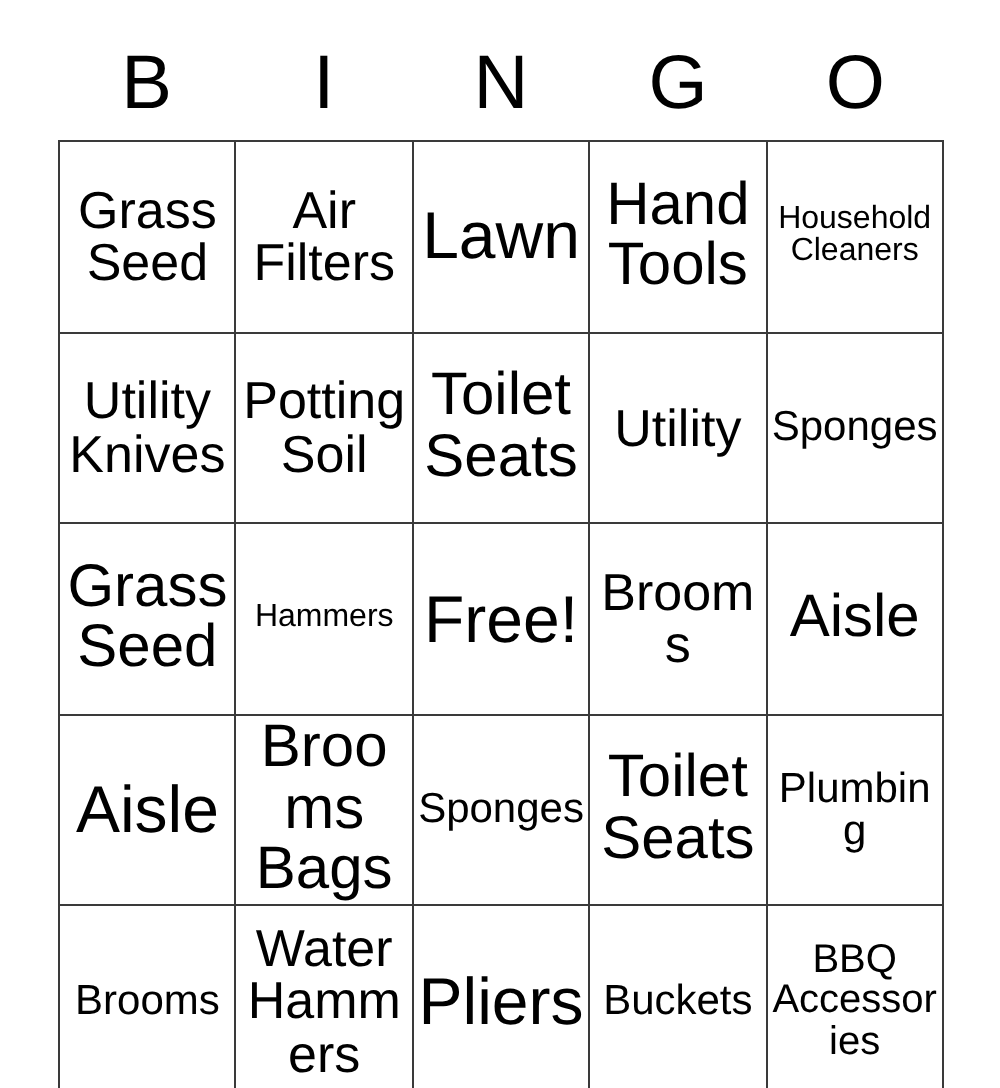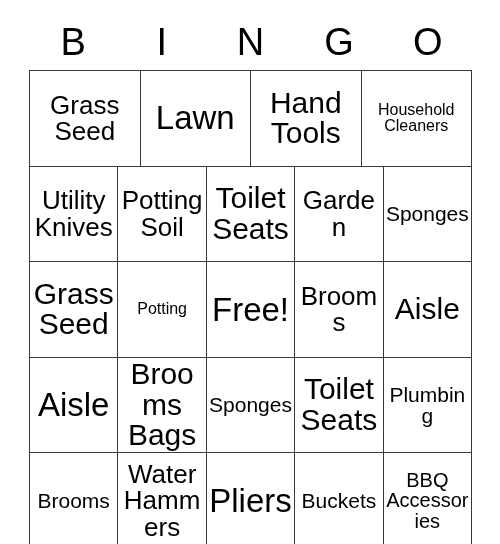--- a/index.html
+++ b/index.html
@@ -84,36 +84,37 @@
     <div class="header-cell">I</div>
     <div class="header-cell">N</div>
     <div class="header-cell">G</div>
     <div class="header-cell">O</div>
   </div>
 
   <div class="grid">
 
     <div class="row">
       <div class="cell fs-md">Grass Seed</div>
+      <div class="cell fs-md">Air Filters</div>
       <div class="cell fs-xl">Lawn</div>
       <div class="cell fs-lg">Hand Tools</div>
       <div class="cell fs-xs">Household Cleaners</div>
     </div>
 
     <div class="row">
       <div class="cell fs-md">Utility Knives</div>
       <div class="cell fs-md">Potting Soil</div>
       <div class="cell fs-lg">Toilet Seats</div>
-      <div class="cell fs-md">Garden</div>
+      <div class="cell fs-md">Utility</div>
       <div class="cell fs-sm">Sponges</div>
     </div>
 
     <div class="row">
       <div class="cell fs-lg">Grass Seed</div>
-      <div class="cell fs-xs">Potting</div>
+      <div class="cell fs-xs">Hammers</div>
       <div class="cell fs-xl">Free!</div>
       <div class="cell fs-md">Brooms</div>
       <div class="cell fs-lg">Aisle</div>
     </div>
 
     <div class="row">
       <div class="cell fs-xl">Aisle</div>
       <div class="cell fs-lg">Brooms Bags</div>
       <div class="cell fs-sm">Sponges</div>
       <div class="cell fs-lg">Toilet Seats</div>

